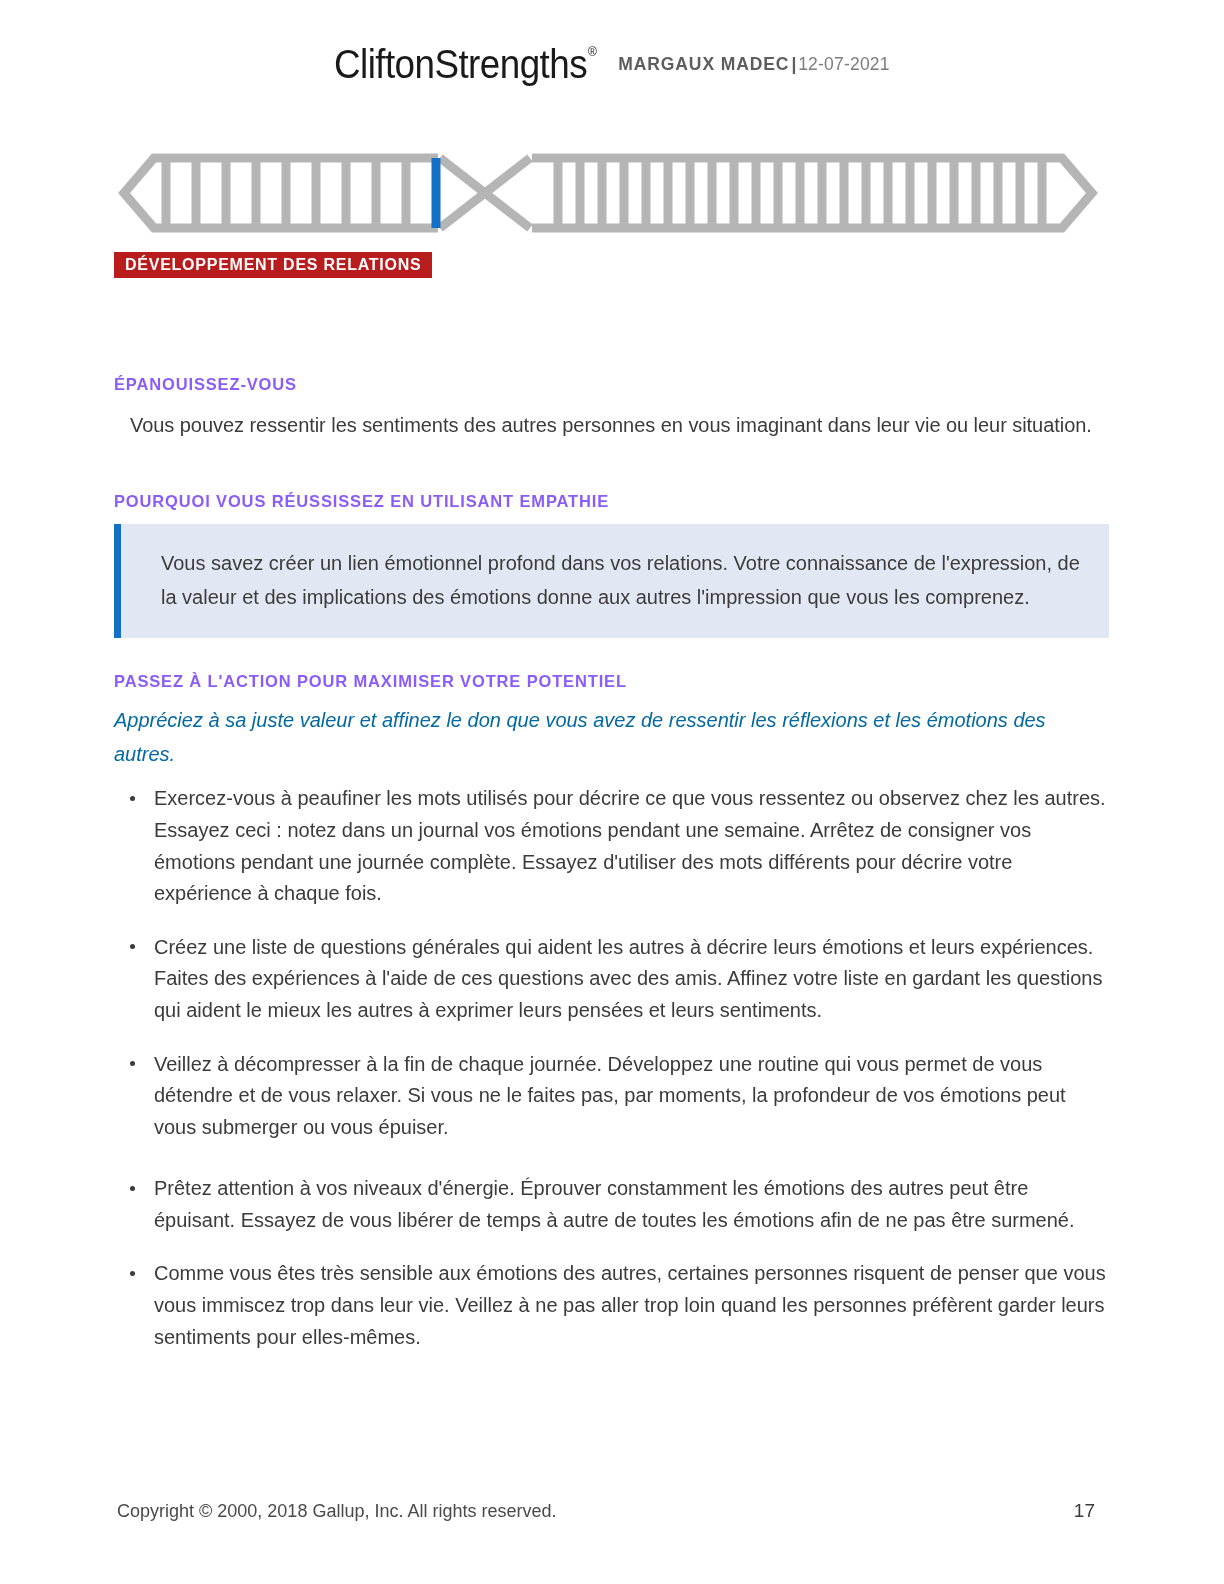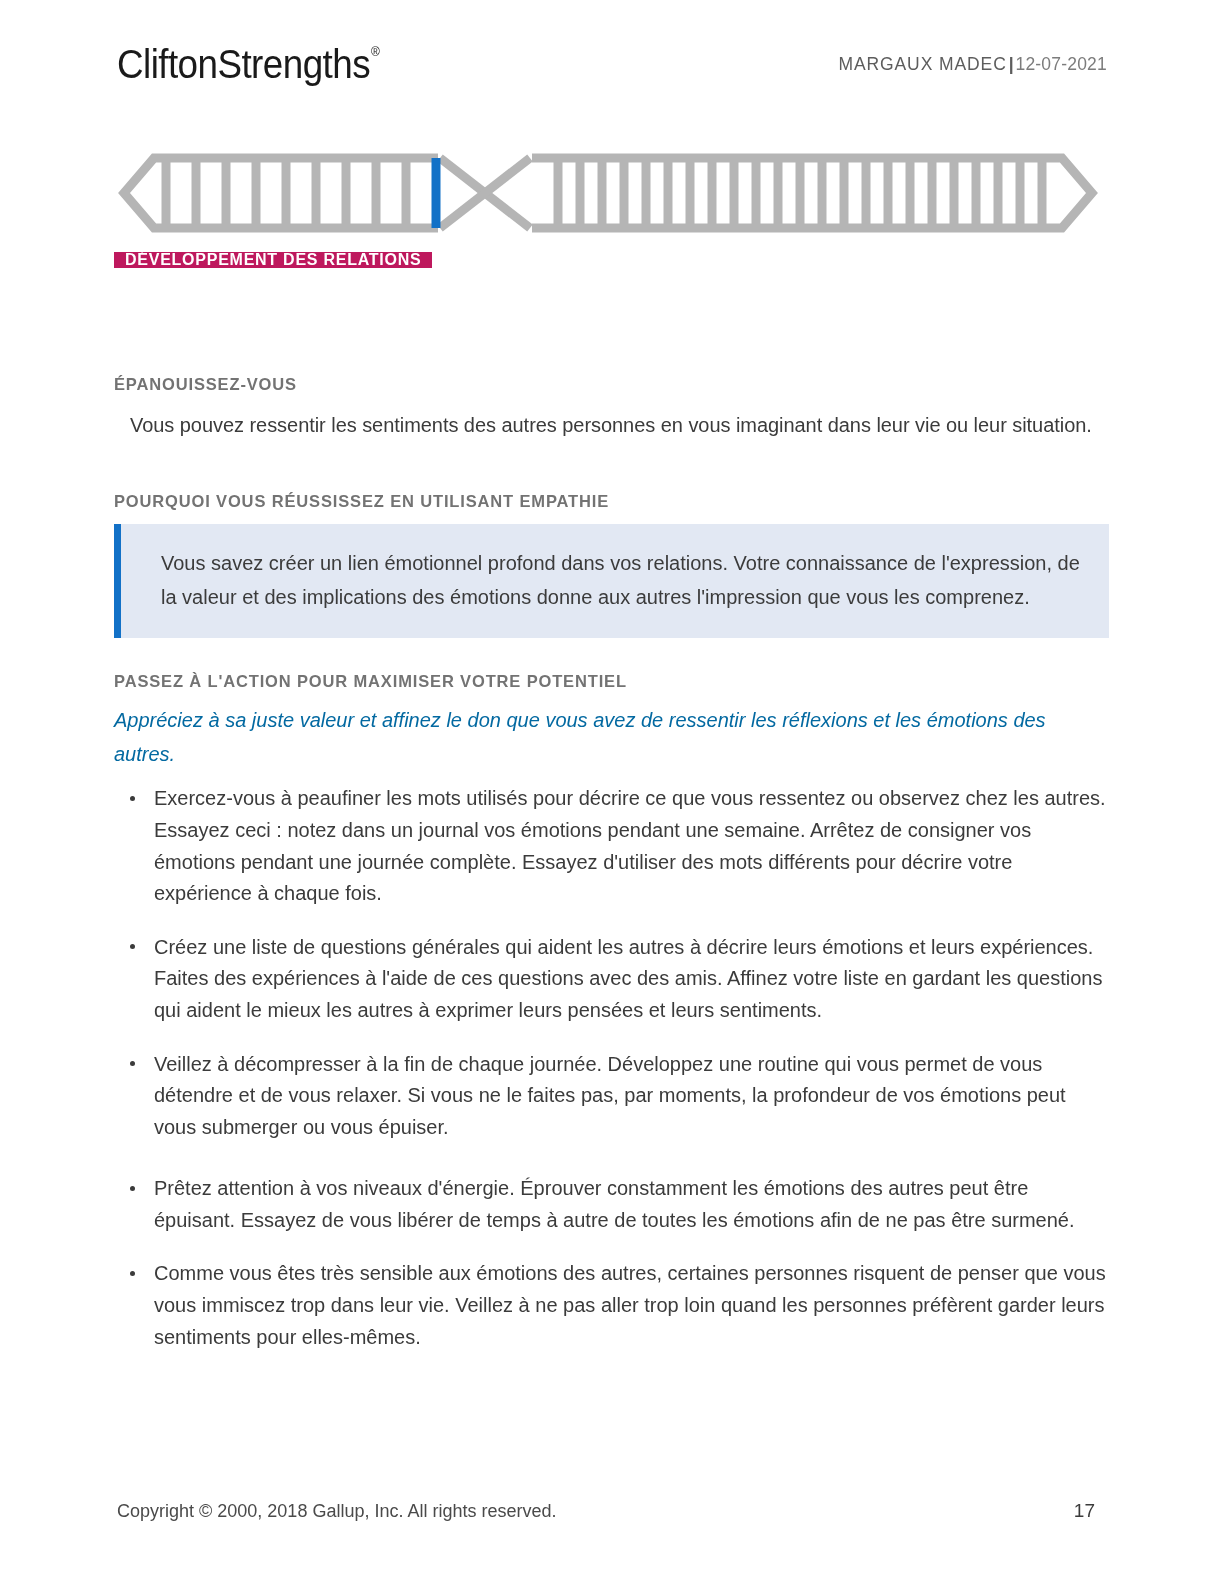--- a/index.html
+++ b/index.html
@@ -23,21 +23,21 @@
 
   
   .header {
     position: absolute;
     left: 117px;
     top: 44px;
     width: 990px;
     height: 52px;
     display: flex;
     align-items: flex-start;
-    justify-content: space-between;
+    justify-content: center;
   }
   .logo {
     font-family: "Liberation Sans", sans-serif;
     font-size: 40px;
     font-weight: 300;
     letter-spacing: -0.6px;
     color: #1a1a1a;
     line-height: 1;
     white-space: nowrap;
     transform: scaleX(0.92);
@@ -52,21 +52,21 @@
     color: #1a1a1a;
   }
   .meta {
     font-size: 17.5px;
     line-height: 1;
     white-space: nowrap;
     margin-top: 12px;
     letter-spacing: 0.9px;
   }
   .meta .who {
-    font-weight: normal;
+    font-weight: bold;
     color: #5d5d5d;
   }
   .meta .sep {
     font-weight: bold;
     color: #5d5d5d;
     margin: 0 1px 0 2px;
   }
   .meta .date {
     font-weight: normal;
     color: #7c7c7c;
@@ -80,25 +80,25 @@
     top: 152px;
     width: 980px;
     height: 82px;
   }
 
   
   .badge {
     position: absolute;
     left: 114px;
     top: 252px;
-    height: 16px;
+    height: 26px;
     padding: 0 11px 0 11px;
     display: inline-flex;
     align-items: center;
-    background: #be185d;
+    background: #b91c1c;
     color: #ffffff;
     font-size: 16px;
     font-weight: bold;
     letter-spacing: 0.75px;
     white-space: nowrap;
     box-sizing: border-box;
   }
 
   
   .title {
@@ -116,21 +116,21 @@
   
   .content {
     position: absolute;
     left: 114px;
     top: 375px;
     width: 995px;
   }
   h2.sec {
     font-size: 16.5px;
     font-weight: bold;
-    color: #737373;
+    color: #8b5cf6;
     letter-spacing: 0.85px;
     margin: 0 0 12px 0;
     line-height: 1.2;
   }
   p.body {
     font-size: 20px;
     font-weight: 300;
     color: #3b3b3b;
     line-height: 1.45;
     margin: 16px;

